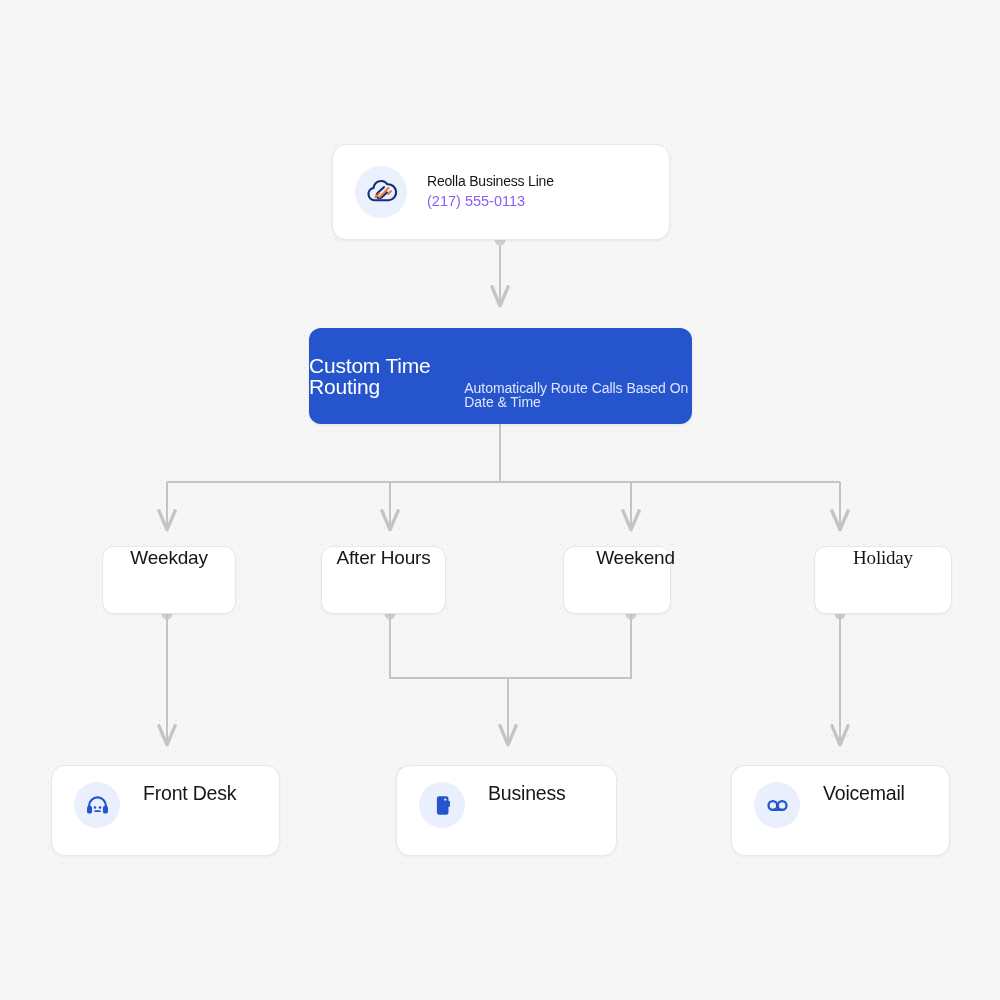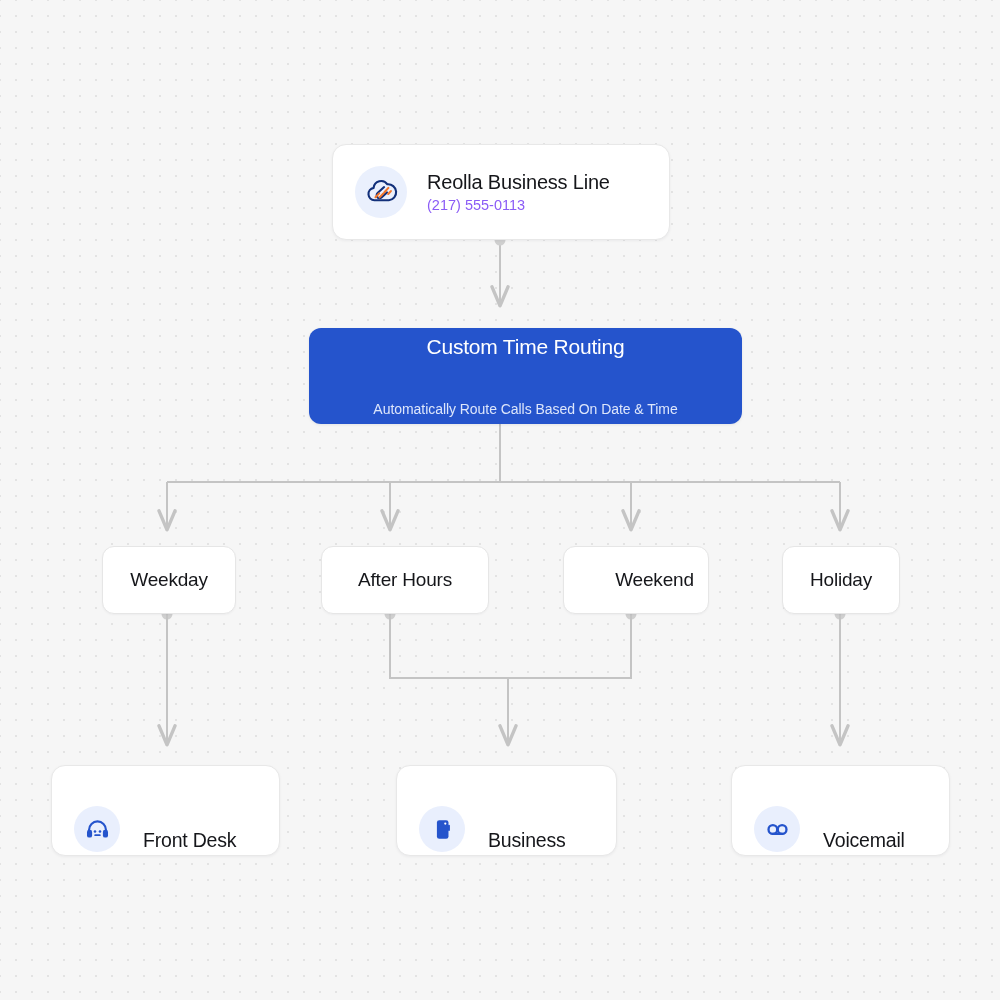--- a/index.html
+++ b/index.html
@@ -22,52 +22,52 @@
     left:332px;top:144px;width:338px;height:96px;
     background:#ffffff;border:1px solid #e8e8e8;border-radius:14px;
     box-shadow:0 1px 3px rgba(16,24,40,.05);
     display:flex;align-items:center;padding:0 22px;gap:20px;
   }
   .logo-badge{
     width:52px;height:52px;border-radius:50%;background:#eaf0fd;
     display:flex;align-items:center;justify-content:center;flex:0 0 auto;
   }
   .source-text{display:flex;flex-direction:column;gap:5px;}
-  .source-title{font-size:20px;color:#15161a;letter-spacing:-.2px;line-height:1.1;}
+  .source-title{font-size:14px;color:#15161a;letter-spacing:-.2px;line-height:1.1;}
   .source-sub{font-size:14.5px;color:#8b5cf6;line-height:1.1;}
 
   
   .router{
-    left:309px;top:328px;width:433px;height:96px;
+    left:309px;top:328px;width:383px;height:96px;
     background:#2554cc;border-radius:12px;
-    display:flex;flex-direction:column;align-items:center;justify-content:center;gap:7px;
+    display:flex;flex-direction:row;align-items:center;justify-content:center;gap:7px;
     box-shadow:0 1px 3px rgba(16,24,40,.08);
   }
   .router-title{font-size:21px;color:#ffffff;letter-spacing:-.2px;line-height:1;}
   .router-sub{font-size:14px;color:#dde6fb;letter-spacing:-.05px;line-height:1;margin-top:38px;}
 
   
   .cond{
     top:546px;height:68px;
     background:#ffffff;border:1px solid #e6e6e6;border-radius:12px;
-    display:flex;align-items:center;justify-content:center;
+    display:flex;align-items:flex-start;justify-content:center;
     box-shadow:0 1px 2px rgba(16,24,40,.04);
   }
   .cond span{font-size:19px;color:#15161a;letter-spacing:-.2px;}
   .cond-0{left:102px;width:134px;}
-  .cond-1{left:321px;width:168px;}
-  .cond-2{left:563px;width:146px;padding-left:37px;}
-  .cond-3{left:782px;width:118px;}
+  .cond-1{left:321px;width:125px;}
+  .cond-2{left:563px;width:108px;padding-left:37px;}
+  .cond-3{left:814px;width:138px;font-family:Liberation Serif, serif;}
 
   
   .dest{
     top:765px;height:91px;
     background:#ffffff;border:1px solid #e8e8e8;border-radius:14px;
     box-shadow:0 1px 3px rgba(16,24,40,.05);
-    display:flex;align-items:flex-end;padding:3px 22px;gap:23px;
+    display:flex;align-items:flex-start;padding:16px 22px;gap:23px;
   }
   .dest-0{left:51px;width:229px;}
   .dest-1{left:396px;width:221px;}
   .dest-2{left:731px;width:219px;}
   .dest-badge{
     width:46px;height:46px;border-radius:50%;background:#e9effd;
     display:flex;align-items:center;justify-content:center;flex:0 0 auto;
   }
   .dest-label{font-size:19.5px;color:#15161a;letter-spacing:-.2px;}
 </style>

